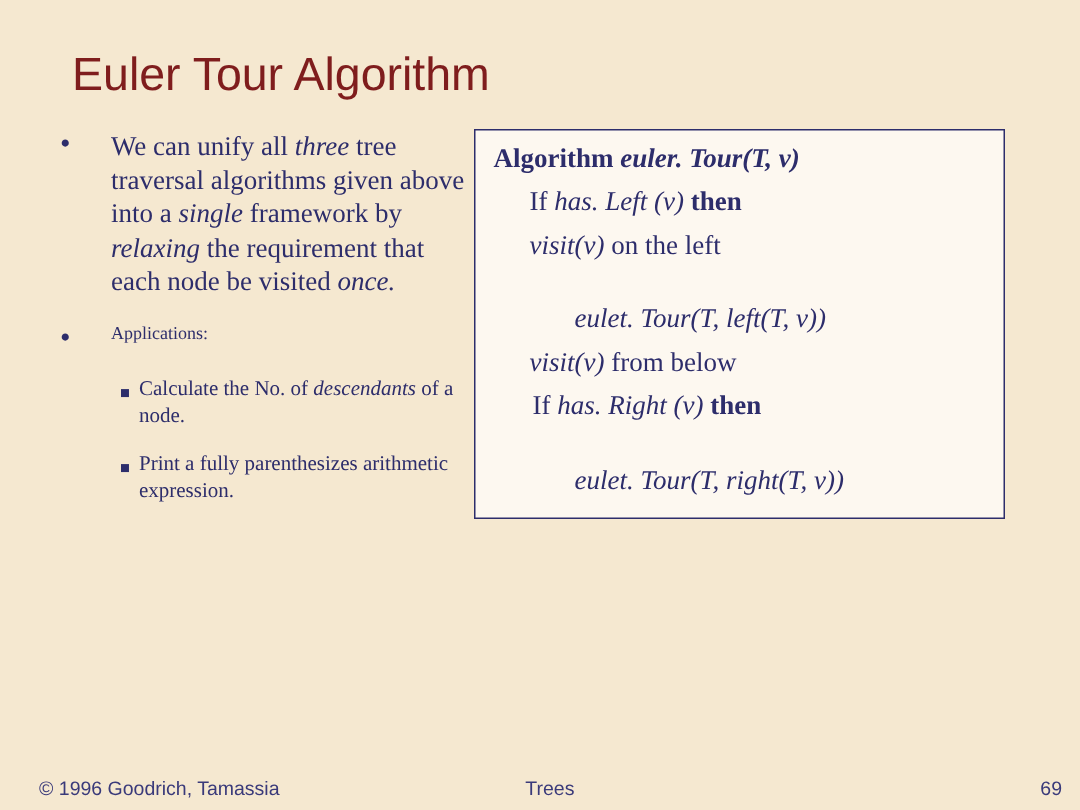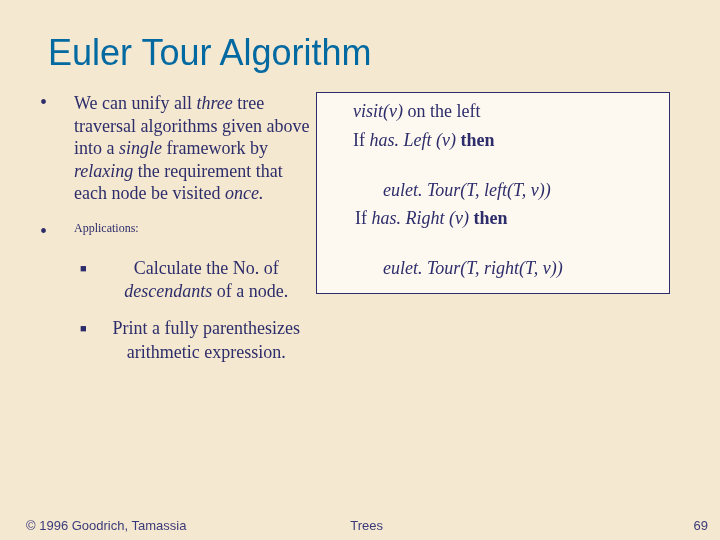--- a/index.html
+++ b/index.html
@@ -8,23 +8,23 @@
     width: 720px;
     height: 540px;
     background-color: #f5e8d0;
     font-family: "Times New Roman", serif;
     color: #2d2d6b;
     position: relative;
     overflow: hidden;
   }
   .title {
     font-family: Arial, sans-serif;
-    font-size: 36px;
+    font-size: 31px;
     font-weight: normal;
-    color: #0369a1;
+    color: #7f1d1d;
     padding: 32px 0 0 48px;
   }
   .content {
     display: flex;
     padding: 18px 16px 0 40px;
   }
   .left {
     width: 280px;
   }
   .right {
@@ -53,23 +53,22 @@
     align-items: flex-start;
     margin-left: 40px;
     margin-bottom: 14px;
   }
   .sub-sq {
     font-size: 11px;
     margin-right: 6px;
     margin-top: 5px;
   }
   .sub-text {
-    font-size: 18px;
+    font-size: 14px;
     line-height: 1.3;
-    text-align: center;
   }
   .algo-box {
     border: 1px solid #2d2d6b;
     background: #fdf8f0;
     padding: 4px 10px 10px 12px;
     font-size: 18px;
     line-height: 1.6;
     margin-left: -4px;
   }
   .algo-box .ind1 { padding-left: 24px; }
@@ -117,23 +116,25 @@
 
     <div class="sub-bullet">
       <span class="sub-sq">■</span>
       <span class="sub-text">Print a fully parenthesizes arithmetic expression.</span>
     </div>
 
   </div>
 
   <div class="right">
     <div class="algo-box">
+      <div><b>Algorithm</b><span class="it"><b> euler. Tour(T, v)</b></span></div>
+      <div class="ind1"><span>If </span><span class="it">has. Left (v) </span><b>then</b></div>
       <div class="ind1"><span class="it">visit(v)</span><span> on the left</span></div>
-      <div class="ind1"><span>If </span><span class="it">has. Left (v) </span><b>then</b></div>
       <div class="ind2 it">eulet. Tour(T, left(T, v))</div>
+      <div class="ind1"><span class="it">visit(v)</span><span> from below</span></div>
       <div class="indv"><span> If </span><span class="it">has. Right (v)</span><b> then</b></div>
       <div class="ind2 it">eulet. Tour(T, right(T, v))</div>
     </div>
   </div>
 </div>
 
 <div class="footer">
   <span class="copyright">© 1996 Goodrich, Tamassia</span>
   <span class="center-label">Trees</span>
   <span class="page-num">69</span>

